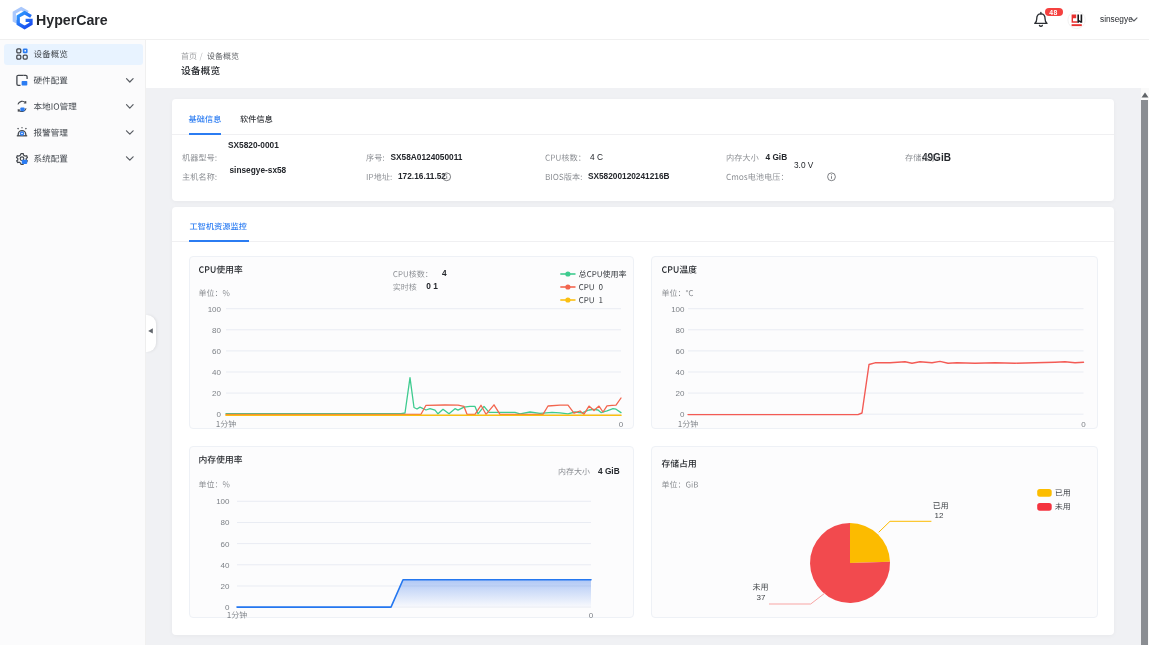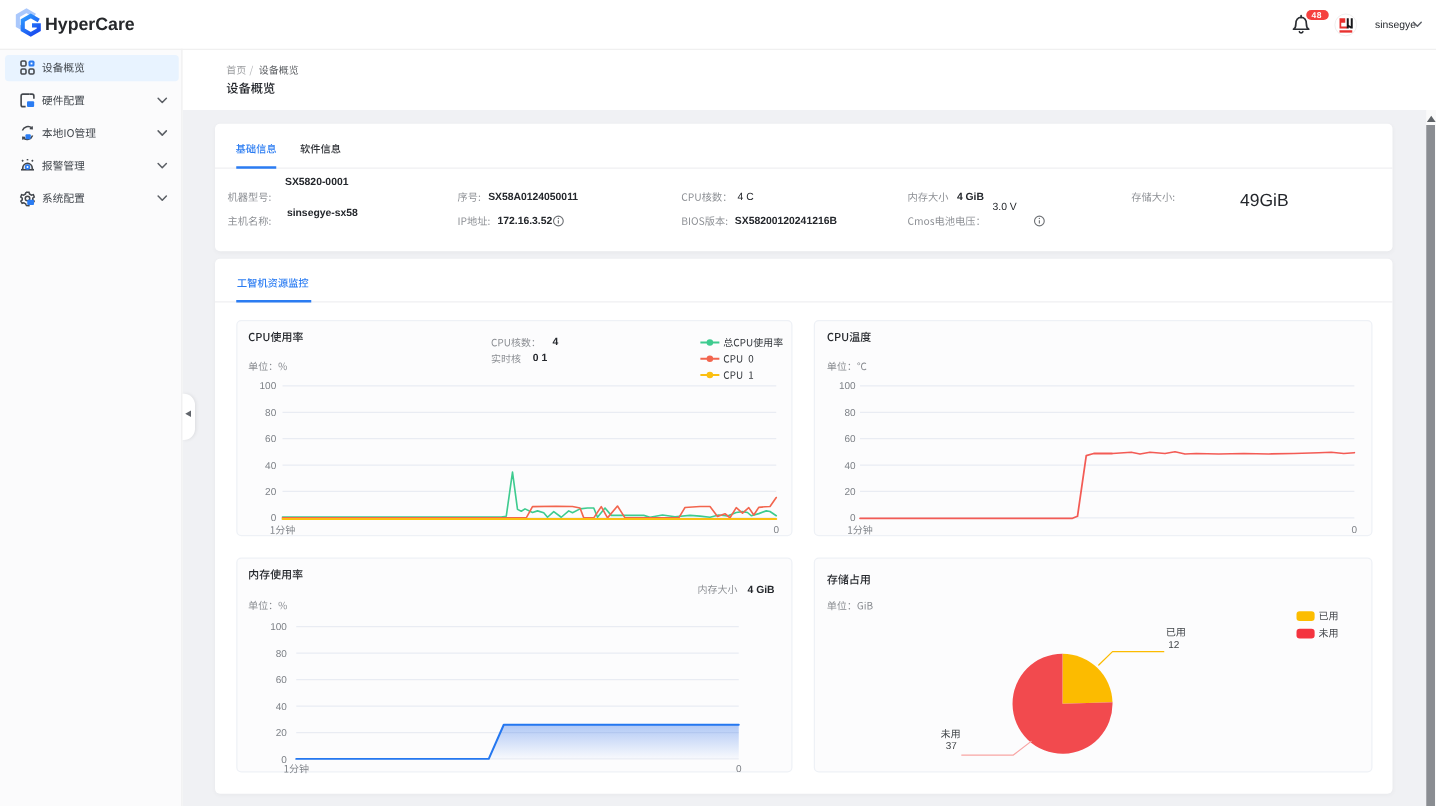--- a/index.html
+++ b/index.html
@@ -36,26 +36,26 @@
   <div class="abs" style="left:1140.5px;top:100px;width:7px;height:545px;background:#8a8d92"></div>
 
   <div class="abs" style="left:36px;top:12px;font-size:14.2px;font-weight:700;color:#26282b;letter-spacing:0px">HyperCare</div>
 
   <div class="abs" style="left:1045px;top:8px;width:18px;height:8.4px;background:#f5413f;border-radius:4.2px"></div>
   <div class="abs" style="left:1049.3px;top:8.6px;font-size:6.8px;font-weight:700;color:#fff;letter-spacing:0.4px">48</div>
   <div class="abs" style="left:1100px;top:14px;font-size:8.3px;color:#26292e">sinsegye</div>
   <div style="position:absolute;left:228px;top:140px;font-size:8.3px;font-weight:700;color:#24272c;letter-spacing:0;white-space:nowrap">SX5820-0001</div>
     <div style="position:absolute;left:229.5px;top:165px;font-size:8.3px;font-weight:700;color:#24272c;letter-spacing:0;white-space:nowrap">sinsegye-sx58</div>
     <div style="position:absolute;left:390.5px;top:151.6px;font-size:8.3px;font-weight:700;color:#24272c;letter-spacing:0;white-space:nowrap">SX58A0124050011</div>
-    <div style="position:absolute;left:398px;top:170.8px;font-size:8.3px;font-weight:700;color:#24272c;letter-spacing:0;white-space:nowrap">172.16.3.52</div>
+    <div style="position:absolute;left:398px;top:170.8px;font-size:8.3px;font-weight:700;color:#24272c;letter-spacing:0;white-space:nowrap">172.16.11.52</div>
     <div style="position:absolute;left:590px;top:151.6px;font-size:8.3px;font-weight:400;color:#24272c;letter-spacing:0;white-space:nowrap">4 C</div>
     <div style="position:absolute;left:587.9px;top:170.8px;font-size:8.3px;font-weight:700;color:#24272c;letter-spacing:0;white-space:nowrap">SX58200120241216B</div>
     <div style="position:absolute;left:765.5px;top:151.6px;font-size:8.3px;font-weight:700;color:#24272c;letter-spacing:0;white-space:nowrap">4 GiB</div>
     <div style="position:absolute;left:794px;top:160px;font-size:8.3px;font-weight:400;color:#24272c;letter-spacing:0;white-space:nowrap">3.0 V</div>
-    <div style="position:absolute;left:992px;top:151.6px;font-size:14px;font-weight:400;color:#24272c;letter-spacing:0;white-space:nowrap">49GiB</div>
+    <div style="position:absolute;left:922px;top:151.6px;font-size:10px;font-weight:700;color:#24272c;letter-spacing:0;white-space:nowrap">49GiB</div>
     <div style="position:absolute;left:442px;top:268.0px;font-size:8.3px;font-weight:700;color:#24272c;letter-spacing:0;white-space:nowrap">4</div>
     <div style="position:absolute;left:426.3px;top:281.0px;font-size:8.3px;font-weight:700;color:#24272c;letter-spacing:0;white-space:nowrap">0 1</div>
     <div style="position:absolute;left:598px;top:465.5px;font-size:8.3px;font-weight:700;color:#24272c;letter-spacing:0;white-space:nowrap">4 GiB</div>
   <svg class="abs" style="left:0;top:0" width="1149" height="645" viewBox="0 0 1149 645">
     <defs>
         <path id="gR0" d="M122 776C175 729 242 662 273 619L324 672C292 713 225 778 171 822ZM43 526V454H184V95C184 49 153 16 134 4C148 -11 168 -42 175 -60C190 -40 217 -20 395 112C386 127 374 155 368 175L257 94V526ZM491 804V693C491 619 469 536 337 476C351 464 377 435 386 420C530 489 562 597 562 691V734H739V573C739 497 753 469 823 469C834 469 883 469 898 469C918 469 939 470 951 474C948 491 946 520 944 539C932 536 911 534 897 534C884 534 839 534 828 534C812 534 810 543 810 572V804ZM805 328C769 248 715 182 649 129C582 184 529 251 493 328ZM384 398V328H436L422 323C462 231 519 151 590 86C515 38 429 5 341 -15C355 -31 371 -61 377 -80C474 -54 566 -16 647 39C723 -17 814 -58 917 -83C926 -62 947 -32 963 -16C867 4 781 39 708 86C793 160 861 256 901 381L855 401L842 398Z"></path>
         <path id="gR1" d="M685 688C637 637 572 593 498 555C430 589 372 630 329 677L340 688ZM369 843C319 756 221 656 76 588C93 576 116 551 128 533C184 562 233 595 276 630C317 588 365 551 420 519C298 468 160 433 30 415C43 398 58 365 64 344C209 368 363 411 499 477C624 417 772 378 926 358C936 379 956 410 973 427C831 443 694 473 578 519C673 575 754 644 808 727L759 758L746 754H399C418 778 435 802 450 827ZM248 129H460V18H248ZM248 190V291H460V190ZM746 129V18H537V129ZM746 190H537V291H746ZM170 357V-80H248V-48H746V-78H827V357Z"></path>
         <path id="gR2" d="M623 360C632 367 661 372 696 372H743C710 230 645 82 520 -46C538 -54 563 -71 576 -83C667 13 727 121 766 230V18C766 -26 770 -41 783 -53C796 -65 816 -69 834 -69C844 -69 866 -69 877 -69C894 -69 912 -65 922 -58C935 -49 943 -36 947 -17C952 2 955 59 956 108C941 113 922 123 911 133C911 83 910 40 908 22C906 10 902 2 898 -2C893 -6 884 -7 875 -7C867 -7 855 -7 849 -7C841 -7 834 -5 831 -2C826 1 825 8 825 14V320H794L806 372H951V436H818C835 540 839 638 839 719H936V785H623V719H778C778 639 775 540 756 436H683C695 503 713 610 721 658H660C654 611 632 467 623 444C618 427 611 422 598 418C606 405 619 375 623 360ZM522 547V424H400V547ZM522 603H400V719H522ZM337 7C350 24 374 42 537 143C546 120 553 99 558 81L613 107C597 159 560 244 525 308L474 286C488 258 503 226 516 195L400 129V362H580V782H339V150C339 104 314 72 298 59C311 47 330 22 337 7ZM158 840V628H53V558H156C132 421 83 260 30 172C42 156 60 128 69 108C102 164 133 248 158 338V-79H226V415C248 371 271 321 282 292L325 353C311 379 248 487 226 520V558H312V628H226V840Z"></path>
         <path id="gR3" d="M644 626C695 578 752 510 777 464L844 496C818 541 762 606 708 653ZM115 784V502H188V784ZM324 830V469H397V830ZM528 183V26C528 -47 553 -66 651 -66C672 -66 806 -66 827 -66C907 -66 928 -38 937 76C917 80 887 90 871 102C867 11 860 -2 820 -2C791 -2 680 -2 658 -2C611 -2 603 2 603 27V183ZM457 326V248C457 168 431 55 66 -22C83 -37 104 -65 114 -82C491 7 535 142 535 246V326ZM196 439V121H270V372H741V127H819V439ZM586 841C559 729 512 615 451 541C470 533 501 514 515 503C549 548 580 606 606 671H935V738H632C641 767 650 796 658 826Z"></path>
         <path id="gR4" d="M430 633V256H633C627 206 612 158 582 114C545 146 516 183 495 227L431 211C458 153 493 105 538 66C497 30 440 -1 360 -23C375 -37 396 -66 405 -82C488 -54 549 -18 593 24C678 -32 789 -66 924 -82C933 -62 952 -33 967 -17C832 -5 721 25 637 75C677 130 695 192 704 256H930V633H710V728H951V796H410V728H639V633ZM497 417H639V365L638 315H497ZM709 315 710 365V417H861V315ZM497 573H639V474H497ZM710 573H861V474H710ZM50 787V718H176C148 565 103 424 31 328C44 309 61 264 66 246C85 271 103 298 119 328V-34H184V46H381V479H185C211 554 232 635 247 718H388V787ZM184 411H317V113H184Z"></path>

